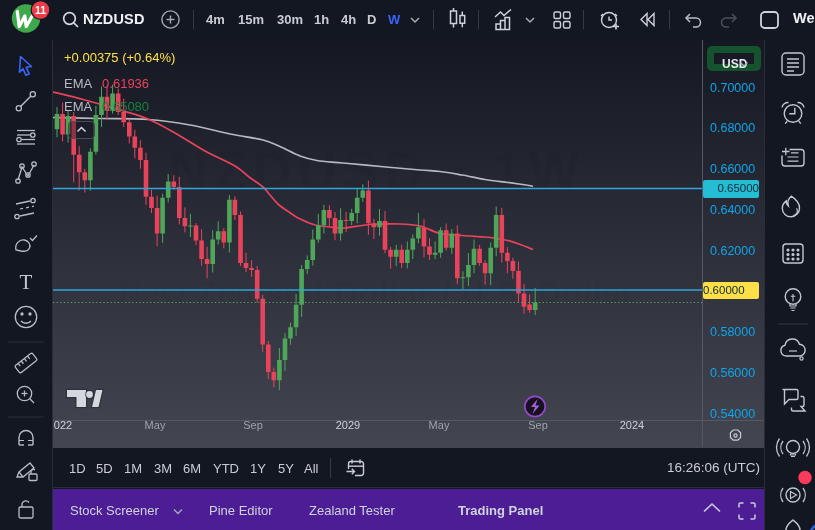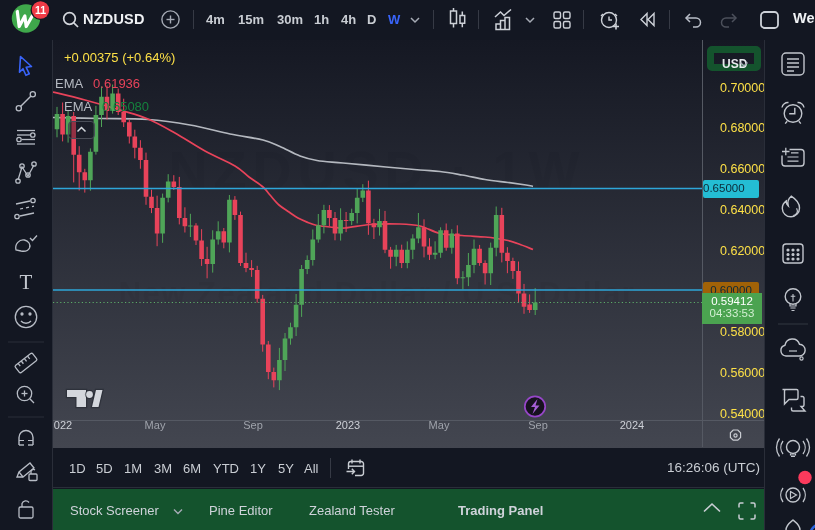--- a/index.html
+++ b/index.html
@@ -2,24 +2,24 @@
 <html><head><meta charset="utf-8"><style>
 *{margin:0;padding:0;box-sizing:border-box;-webkit-font-smoothing:antialiased}
 html,body{width:815px;height:530px;overflow:hidden;background:#131722;
 font-family:"Liberation Sans",sans-serif;-webkit-font-smoothing:antialiased}
 .abs{position:absolute}
 #topbar{position:absolute;left:0;top:0;width:815px;height:55px;background:#131722;border-bottom:1px solid #2a2e39}
 #lbar{position:absolute;left:0;top:40px;width:53px;height:490px;background:#131722;border-right:1px solid #2a2e39}
 #rbar{position:absolute;left:764px;top:40px;width:51px;height:490px;background:#131722;border-left:1px solid #2a2e39}
 #chart{position:absolute;left:53px;top:40px;width:711px;height:408px;overflow:hidden}
 #rangerow{position:absolute;left:53px;top:448px;width:711px;height:40px;background:#131722;border-bottom:1px solid #2a2e39;color:#c9cdd3;font-size:13px}
-#botpanel{position:absolute;left:53px;top:489px;width:711px;height:41px;background:#14532d;color:#cfd3da;font-size:13px}
+#botpanel{position:absolute;left:53px;top:489px;width:711px;height:41px;background:#4c1d95;color:#cfd3da;font-size:13px}
 .tf{position:absolute;top:12px;color:#c9cdd3;font-size:13px;font-weight:600}
 .sep{position:absolute;top:10px;width:1px;height:19px;background:#363a45}
-.plab{position:absolute;left:18px;width:50px;color:#fde047;font-size:12.5px}
+.plab{position:absolute;left:8px;width:50px;color:#0ea5e9;font-size:12.5px}
 .tlab{position:absolute;top:379px;width:40px;text-align:center;color:#9FA3AB;font-size:11px}
 .rng{position:absolute;top:13px;font-weight:500}
 svg{display:block}
 </style></head>
 <body>
 
 <div id="topbar">
   <svg class="abs" style="left:0;top:0" width="60" height="39" viewBox="0 0 60 39">
     <circle cx="26" cy="18.5" r="14.2" fill="#3fa84b"></circle>
     <path d="M16.5 11.5L20 26.5L24.5 16L27 26.5L34 11.5" fill="none" stroke="#fff" stroke-width="3.2" stroke-linecap="round" stroke-linejoin="round" transform="skewX(-6) translate(2,0)"></path>
@@ -197,27 +197,27 @@
     <circle cx="22.5" cy="4.5" r="3.4"></circle>
     <path d="M25 17L29 0H35.5L31.5 17Z"></path>
   </g>
 
   <circle cx="482" cy="366.5" r="10.2" fill="#17121f" stroke="#9646c8" stroke-width="1.7"></circle>
   <path d="M484.5 359l-6.5 8h4l-2.5 7 7-8.5h-4z" fill="#a65fd6"></path>
 </svg>
   <div class="tlab" style="left:-10px;color:#cdd0d7">022</div>
 <div class="tlab" style="left:82px;color:#9FA3AB">May</div>
 <div class="tlab" style="left:180px;color:#9FA3AB">Sep</div>
-<div class="tlab" style="left:275px;color:#cdd0d7">2023</div>
+<div class="tlab" style="left:275px;color:#cdd0d7">2029</div>
 <div class="tlab" style="left:366px;color:#9FA3AB">May</div>
 <div class="tlab" style="left:465px;color:#9FA3AB">Sep</div>
 <div class="tlab" style="left:559px;color:#cdd0d7">2024</div>
 
   <div class="abs" style="left:11px;top:10px;color:#fde047;font-size:13px">+0.00375 (+0.64%)</div>
-  <div class="abs" style="left:2px;top:36px;color:#b6bac2;font-size:13px">EMA <span style="color:#e8435a;margin-left:7px">0.61936</span></div>
+  <div class="abs" style="left:11px;top:36px;color:#b6bac2;font-size:13px">EMA <span style="color:#e8435a;margin-left:7px">0.61936</span></div>
   <div class="abs" style="left:11px;top:59px;color:#b6bac2;font-size:13px">EMA <span style="color:#15803d;margin-left:7px">0.65080</span></div>
   <div class="abs" style="left:15px;top:81px;width:27px;height:18px;border:1px solid #4a4e59;border-radius:4px;background:rgba(19,23,34,.4)">
     <svg width="25" height="16" viewBox="0 0 25 16" fill="none" stroke="#d5d8de" stroke-width="1.5">
         <path d="M8.5 9.5l4-4 4 4"></path>
       </svg>
   </div>
 
   <svg class="abs" style="left:675px;top:388px" width="15" height="15" viewBox="0 0 15 15" fill="none" stroke="#c9ccd2" stroke-width="1.2">
     <path d="M5.2 2h4.6l2.8 2.8v4.6l-2.8 2.8H5.2L2.4 9.4V4.8z"></path>
       <circle cx="7.5" cy="7.5" r="1.6"></circle>
@@ -226,26 +226,22 @@
 
 <div class="abs" style="left:702px;top:40px;width:62px;height:408px;overflow:hidden">
   <div class="plab" style="top:41px">0.70000</div>
 <div class="plab" style="top:81px">0.68000</div>
 <div class="plab" style="top:122px">0.66000</div>
 <div class="plab" style="top:163px">0.64000</div>
 <div class="plab" style="top:204px">0.62000</div>
 <div class="plab" style="top:285px">0.58000</div>
 <div class="plab" style="top:326px">0.56000</div>
 <div class="plab" style="top:367px">0.54000</div>
-  <div class="abs" style="left:1px;top:140px;width:56px;height:17.5px;background:#24bdd4;border-radius:2px;color:#0c2a38;font-size:11.5px;text-align:left;line-height:17.5px">0.65000</div>
-  <div class="abs" style="left:1px;top:241.5px;width:56px;height:17.5px;background:#a16207;border-radius:2px;color:#0c2a38;font-size:11.5px;text-align:center;line-height:17.5px">0.60000</div>
-  <div class="abs" style="left:0px;top:253px;width:60px;height:31px;background:#4ba350;color:#fff;font-size:11.5px;text-align:center">
-    <div style="margin-top:2px;font-weight:500">0.59412</div>
-    <div style="color:#d2efd2">04:33:53</div>
-  </div>
+  <div class="abs" style="left:1px;top:140px;width:56px;height:17.5px;background:#24bdd4;border-radius:2px;color:#0c2a38;font-size:11.5px;text-align:right;line-height:17.5px">0.65000</div>
+  <div class="abs" style="left:1px;top:241.5px;width:56px;height:17.5px;background:#fde047;border-radius:2px;color:#0c2a38;font-size:11.5px;text-align:left;line-height:17.5px">0.60000</div>
   <div class="abs" style="left:5px;top:6px;width:54px;height:25px;border:7px solid #14532d;border-radius:5px">
      <span style="position:absolute;left:8px;top:4px;color:#e8eaee;font-size:12px;font-weight:bold">USD</span>
      <svg style="position:absolute;right:4px;top:7px" width="12" height="9" viewBox="0 0 12 9" fill="none" stroke="#a6abb5" stroke-width="1.4">
         <path d="M2.5 2.5l3.5 3.5 3.5-3.5"></path>
       </svg>
   </div>
 </div>
 
 <div id="rangerow">
   <div class="rng" style="left:16px">1D</div>

